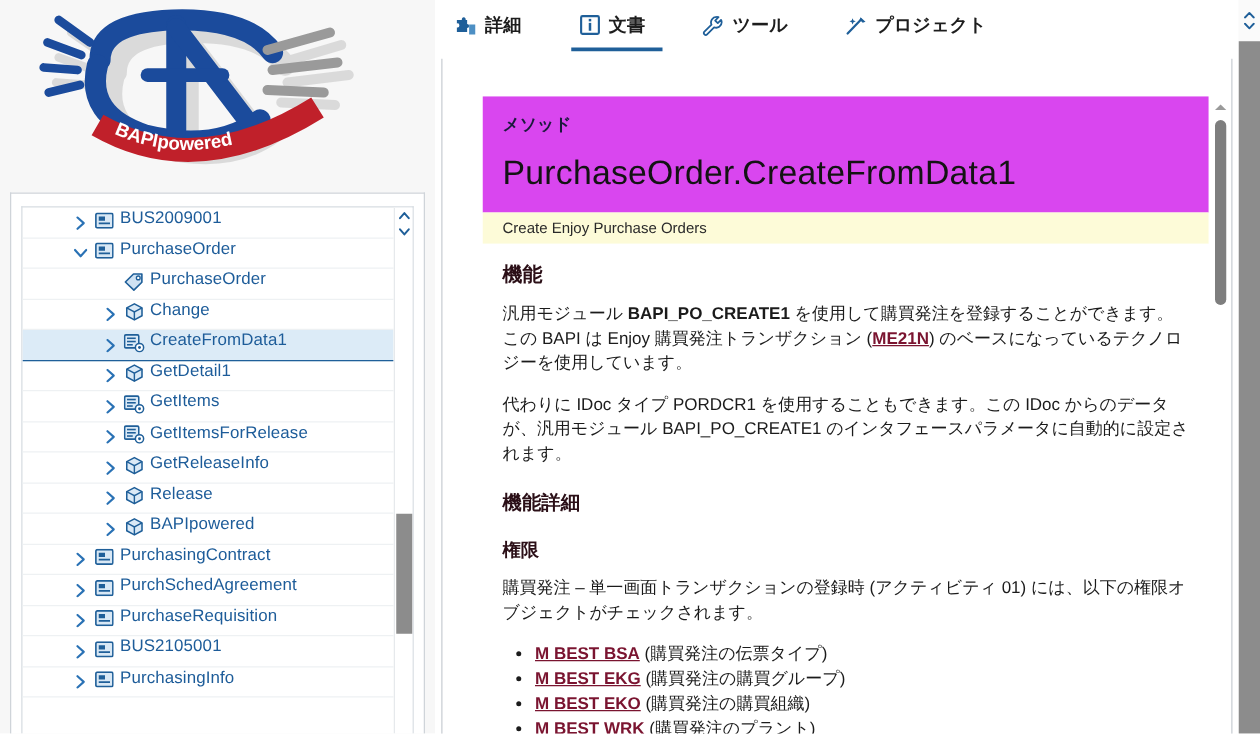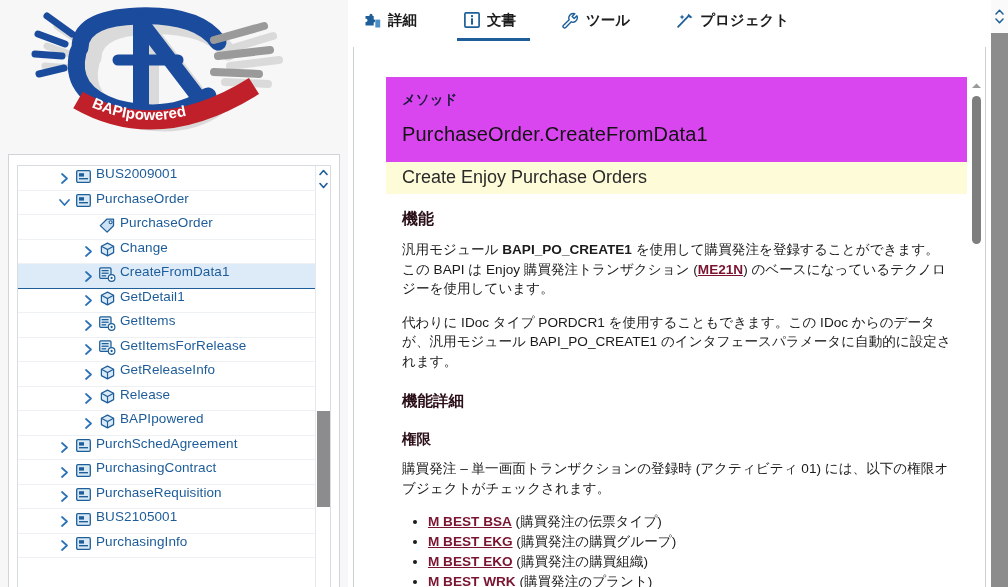--- a/index.html
+++ b/index.html
@@ -185,29 +185,29 @@
     background: #d946ef;
     padding: 14px 16px 16px 16px;
   }
   .doc-kicker {
     font-size: 13.5px;
     font-weight: bold;
     color: #1a1a3c;
     margin: 0 0 14px 0;
   }
   .doc-title {
-    font-size: 20px;
+    font-size: 27px;
     color: #131313;
     margin: 0;
     font-weight: 400;
     letter-spacing: 0.2px;
   }
   .doc-subtitle {
     background: #fdfbd8;
-    font-size: 18px;
+    font-size: 12px;
     color: #2a2a2a;
     padding: 5px 16px 6px 16px;
   }
   .doc-content {
     padding: 6px 16px 20px 16px;
     background: #ffffff;
   }
   .h-sec {
     font-size: 16px;
     font-weight: bold;
@@ -527,37 +527,37 @@
                   <path d="M2 1 L7 5.5 L2 10" stroke="#2a72b5" stroke-width="1.7" fill="none" stroke-linecap="round" stroke-linejoin="round"></path>
                 </svg>
               </span>
               <span class="ticon">
                 <svg width="15" height="13" viewBox="0 0 15 13">
                   <rect x="0.7" y="0.7" width="13.6" height="11.6" rx="1.2" fill="#d9e8f5" stroke="#1f5f99" stroke-width="1.3"></rect>
                   <rect x="3" y="3.2" width="5" height="3.4" fill="#1f5f99"></rect>
                   <rect x="3" y="8" width="9" height="1.4" fill="#1f5f99"></rect>
                 </svg>
               </span>
-              <span class="tlabel">PurchSchedAgreement</span>
+              <span class="tlabel">PurchasingContract</span>
             </div>
             <div class="tnode">
               <span class="tw" style="width:38px"></span>
               <span class="chev">
                 <svg width="9" height="11" viewBox="0 0 9 11">
                   <path d="M2 1 L7 5.5 L2 10" stroke="#2a72b5" stroke-width="1.7" fill="none" stroke-linecap="round" stroke-linejoin="round"></path>
                 </svg>
               </span>
               <span class="ticon">
                 <svg width="15" height="13" viewBox="0 0 15 13">
                   <rect x="0.7" y="0.7" width="13.6" height="11.6" rx="1.2" fill="#d9e8f5" stroke="#1f5f99" stroke-width="1.3"></rect>
                   <rect x="3" y="3.2" width="5" height="3.4" fill="#1f5f99"></rect>
                   <rect x="3" y="8" width="9" height="1.4" fill="#1f5f99"></rect>
                 </svg>
               </span>
-              <span class="tlabel">PurchasingContract</span>
+              <span class="tlabel">PurchSchedAgreement</span>
             </div>
             <div class="tnode">
               <span class="tw" style="width:38px"></span>
               <span class="chev">
                 <svg width="9" height="11" viewBox="0 0 9 11">
                   <path d="M2 1 L7 5.5 L2 10" stroke="#2a72b5" stroke-width="1.7" fill="none" stroke-linecap="round" stroke-linejoin="round"></path>
                 </svg>
               </span>
               <span class="ticon">
                 <svg width="15" height="13" viewBox="0 0 15 13">

